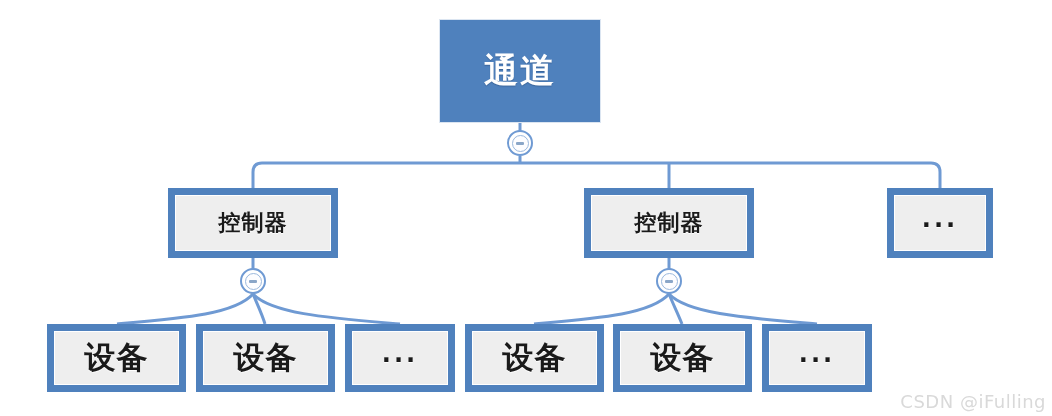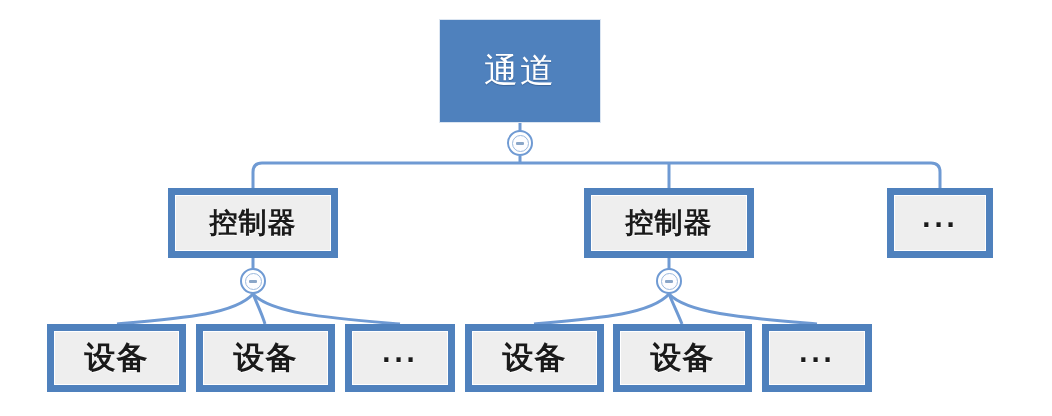--- a/index.html
+++ b/index.html
@@ -36,21 +36,21 @@
   }
   
   .node.root {
     background: #4f81bd;
     border: 1px solid #4f81bd;
     box-shadow: 0 0 0 1px #dbe5f1;
   }
   .node.root .node-label {
     color: #ffffff;
     font-size: 34px;
-    font-weight: normal;
+    font-weight: bold;
     letter-spacing: 2px;
     text-shadow: 0 1px 1px rgba(20,50,90,0.35);
   }
   
   .node.framed {
     background: #4f81bd;
     padding: 7px;
   }
   .node.framed .inner {
     width: 100%;
@@ -69,21 +69,21 @@
     letter-spacing: 1px;
     text-shadow: 0 1px 0 rgba(255,255,255,0.9);
   }
   .node.framed.ellipsis .node-label {
     font-size: 24px;
     letter-spacing: 3px;
     position: relative;
     top: -4px;
   }
   .node.lvl2 .node-label {
-    font-size: 28px;
+    font-size: 22px;
   }
   
   .collapse-toggle {
     position: absolute;
     width: 26px;
     height: 26px;
     margin-left: -13px;
     margin-top: -13px;
     border-radius: 50%;
     background: #ffffff;
@@ -219,14 +219,15 @@
       <span class="dash"></span>
     </span>
   </div>
 
   <div class="collapse-toggle" style="left:669px; top:281px;">
     <span class="dash-wrap">
       <span class="dash"></span>
     </span>
   </div>
 
+  <div class="watermark">CSDN @iFulling</div>
 
 </div>
 
 </body></html>

